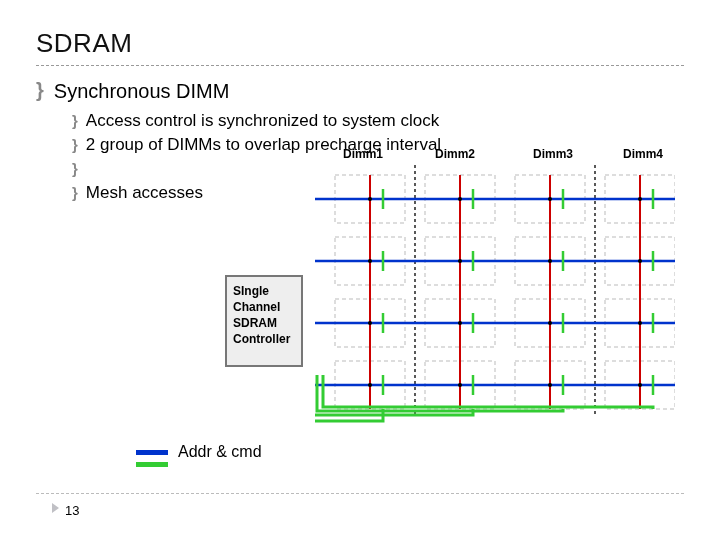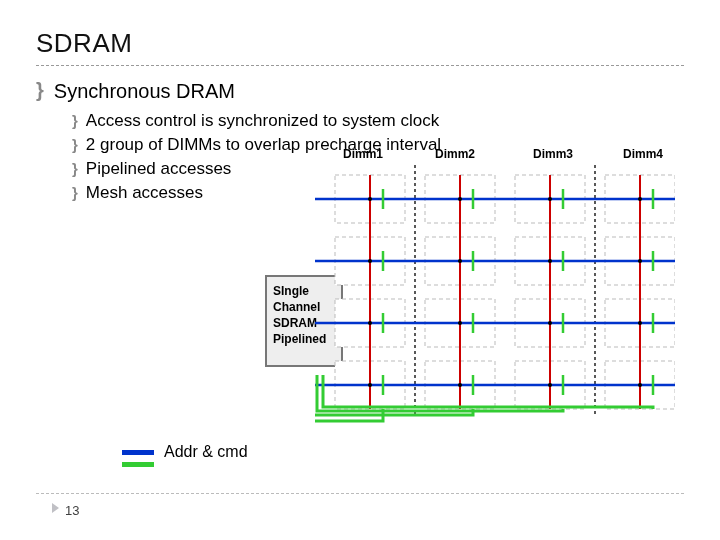--- a/index.html
+++ b/index.html
@@ -75,21 +75,20 @@
     left: 0;
     top: 110px;
     width: 78px;
     height: 92px;
     background: #eee;
     border: 2px solid #777;
     padding: 6px;
     font-size: 12px;
     font-weight: bold;
     line-height: 16px;
-    margin-left: 40px;
   }
   .dimm-label {
     position: absolute;
     top: -18px;
     font-size: 12px;
     font-weight: bold;
     white-space: nowrap;
   }
   .dimm-label.c1 { left: 118px; }
   .dimm-label.c2 { left: 210px; }
@@ -108,21 +107,21 @@
     stroke-dasharray: 4 3;
   }
   .hline-blue { stroke: #0033cc; stroke-width: 2.5; }
   .vline-red { stroke: #cc0000; stroke-width: 2; }
   .dash-black { stroke: #000; stroke-width: 1.3; stroke-dasharray: 3 3; }
   .green { stroke: #33cc33; stroke-width: 3; fill: none; }
   .vline-green-short { stroke: #33cc33; stroke-width: 2.5; }
   .dot { fill: #000; }
   .legend {
     position: absolute;
-    left: 122px;
+    left: 136px;
     bottom: 72px;
     font-size: 16px;
   }
   .legend-row {
     display: flex;
     align-items: center;
     gap: 10px;
     margin-bottom: 1px;
   }
   .swatch {
@@ -136,69 +135,68 @@
     position: absolute;
     bottom: 46px;
     left: 36px; right: 36px;
     border-top: 1px dashed #bbb;
   }
   .pagenum {
     position: absolute;
     bottom: 22px;
     left: 52px;
     font-size: 13px;
-    color: #404040;
+    color: #000000;
     display: flex;
     align-items: flex-start;
     gap: 6px;
   }
   .pagenum .tri {
     width: 0; height: 0;
     border-left: 7px solid #c0c0c5;
     border-top: 5px solid transparent;
     border-bottom: 5px solid transparent;
   }
 </style>
 </head>
 <body>
 
 <div class="slide">
   <div class="title">SDRAM</div>
   <div class="title-underline"></div>
 
   <div class="top-bullet">
     <span class="bmark">}</span>
-    <span class="btxt">Synchronous DRAM</span>
+    <span class="btxt">Synchronous DIMM</span>
   </div>
 
   <div class="sub-bullets">
     <div class="sub-bullet">
       <span class="bmark">}</span>
       <span class="btxt">Access control is synchronized to system clock</span>
     </div>
     <div class="sub-bullet">
       <span class="bmark">}</span>
       <span class="btxt">2 group of DIMMs to overlap precharge interval</span>
     </div>
     <div class="sub-bullet">
       <span class="bmark">}</span>
-      <span class="btxt">Pipelined accesses</span>
     </div>
     <div class="sub-bullet">
       <span class="bmark">}</span>
       <span class="btxt">Mesh accesses</span>
     </div>
   </div>
 
   <div class="diagram-area">
     <div class="controller">
       <div>SIngle</div>
       <div>Channel</div>
       <div>SDRAM</div>
-      <div>Pipelined</div>
+      <div>Controller</div>
     </div>
     <span class="dimm-label c1">Dimm1</span>
     <span class="dimm-label c2">Dimm2</span>
     <span class="dimm-label c3">Dimm3</span>
     <span class="dimm-label c4">Dimm4</span>
 
     <div class="mesh">
       <svg viewBox="0 0 360 260">
 
         <g>

